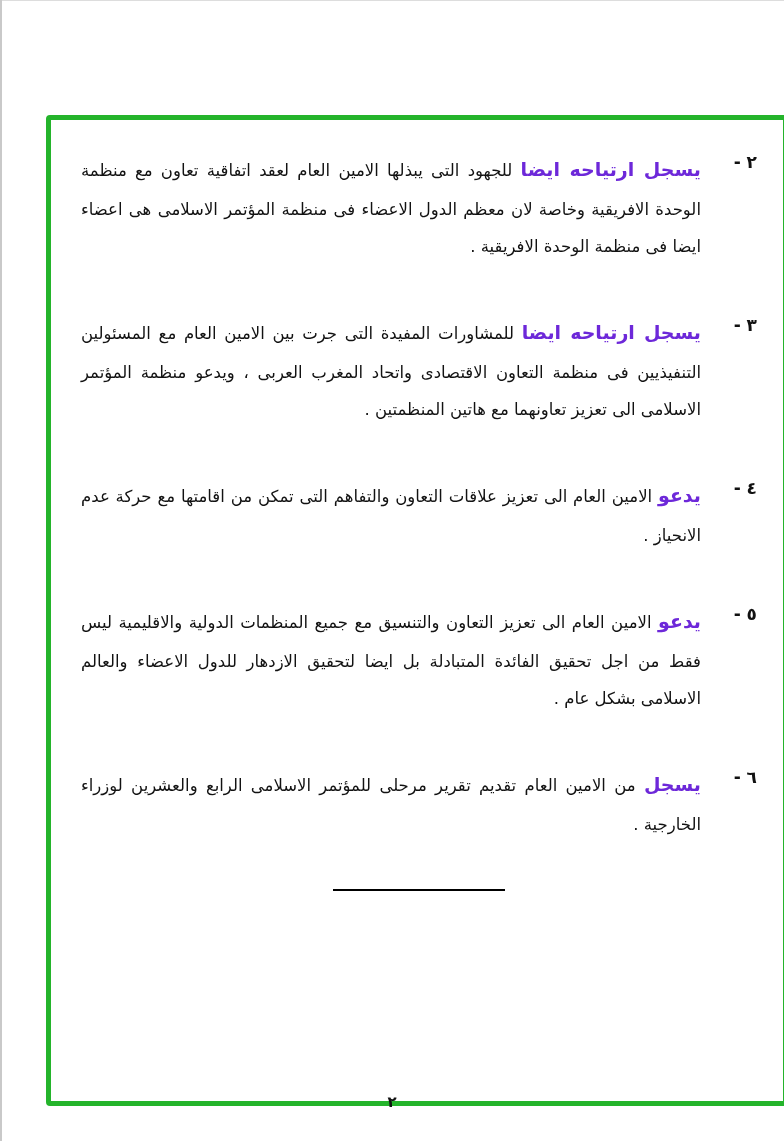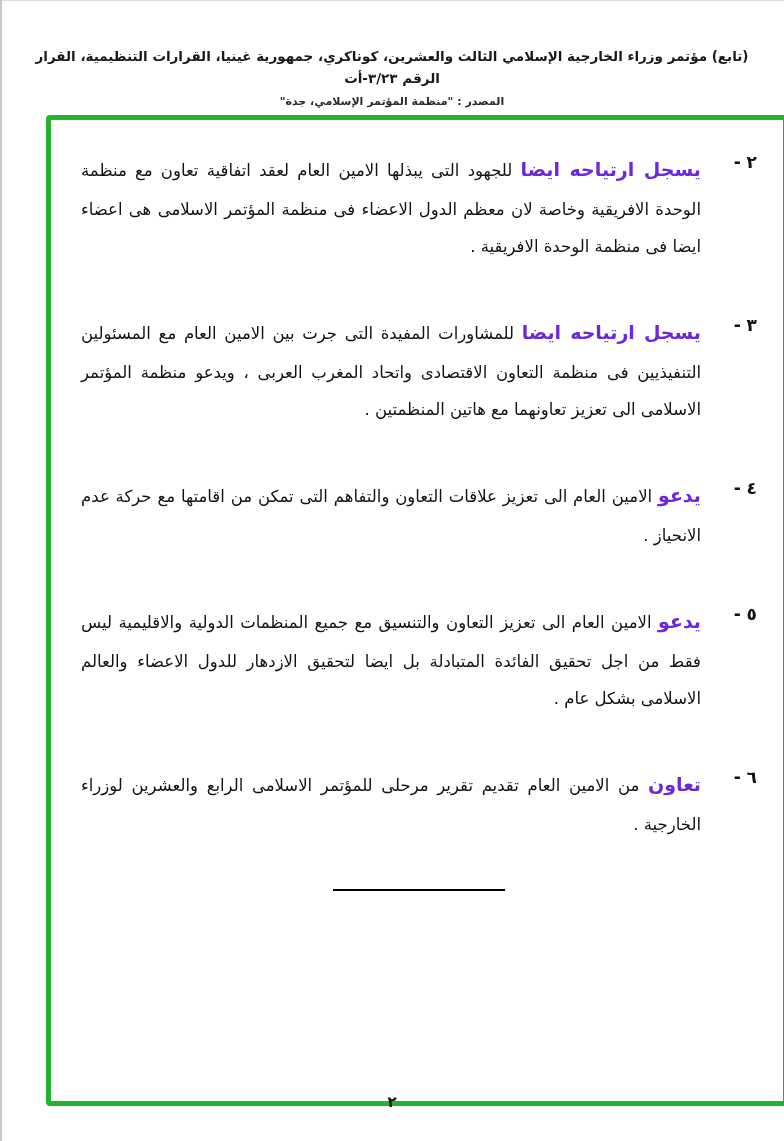--- a/index.html
+++ b/index.html
@@ -95,24 +95,20 @@
     font-size: 15px;
     font-weight: bold;
     color: #111;
   }
 </style>
 </head>
 <body>
 
 <div class="page">
 
-  <div class="doc-header">
-    <div class="line1">(تابع) مؤتمر وزراء الخارجية الإسلامي الثالث والعشرين، كوناكري، جمهورية غينيا، القرارات التنظيمية، القرار الرقم ٣/٢٣-أت</div>
-    <div class="line2">المصدر : "منظمة المؤتمر الإسلامي، جدة"</div>
-  </div>
 
   <div class="annotation-box">
 
     <div class="item">
       <div class="marker">٢ -</div>
       <div class="body">
         <span class="lead">يسجل ارتياحه ايضا</span>
         <span>للجهود التى يبذلها الامين العام لعقد اتفاقية تعاون مع منظمة الوحدة الافريقية وخاصة لان معظم الدول الاعضاء فى منظمة المؤتمر الاسلامى هى اعضاء ايضا فى منظمة الوحدة الافريقية .</span>
       </div>
     </div>
@@ -137,21 +133,21 @@
       <div class="marker">٥ -</div>
       <div class="body">
         <span class="lead">يدعو</span>
         <span>الامين العام الى تعزيز التعاون والتنسيق مع جميع المنظمات الدولية والاقليمية ليس فقط من اجل تحقيق الفائدة المتبادلة بل ايضا لتحقيق الازدهار للدول الاعضاء والعالم الاسلامى بشكل عام .</span>
       </div>
     </div>
 
     <div class="item">
       <div class="marker">٦ -</div>
       <div class="body">
-        <span class="lead">تعاون</span>
+        <span class="lead">يسجل</span>
         <span>من الامين العام تقديم تقرير مرحلى للمؤتمر الاسلامى الرابع والعشرين لوزراء الخارجية .</span>
       </div>
     </div>
 
     <hr class="separator">
 
   </div>
 
   <div class="page-number">٢</div>
 

